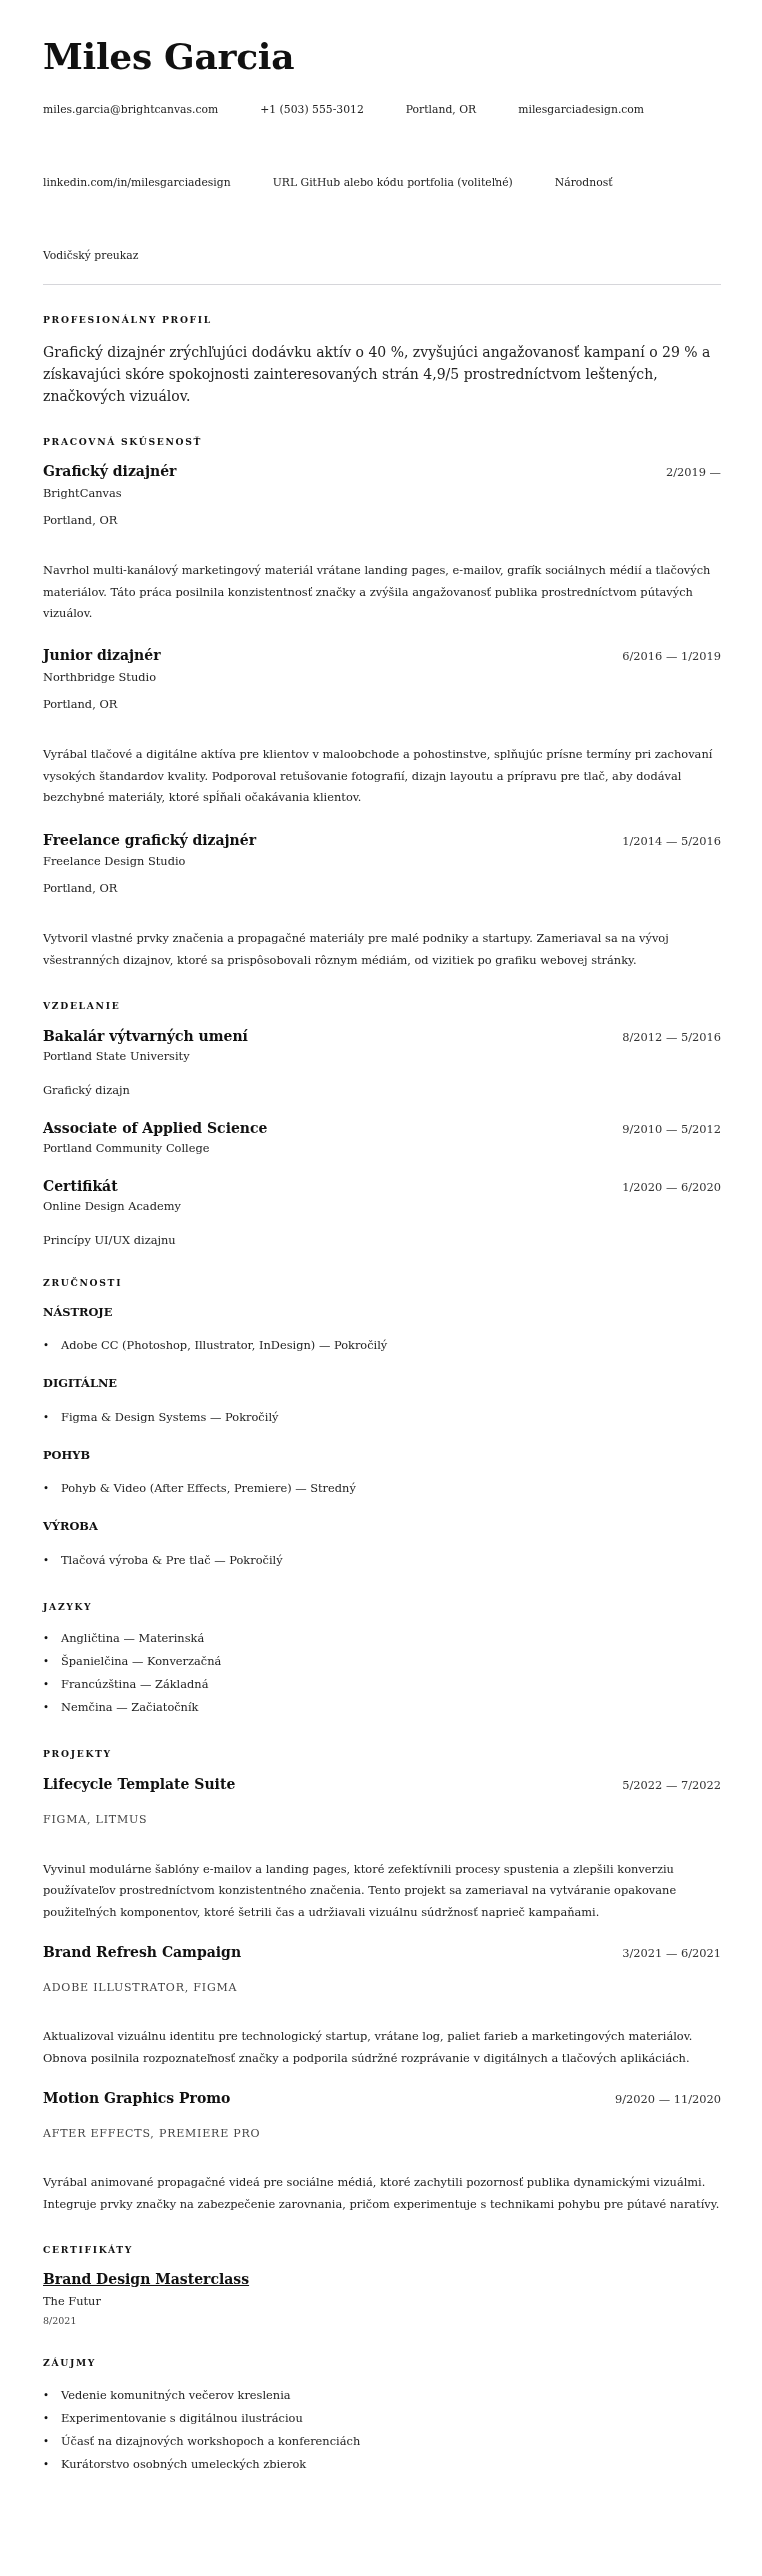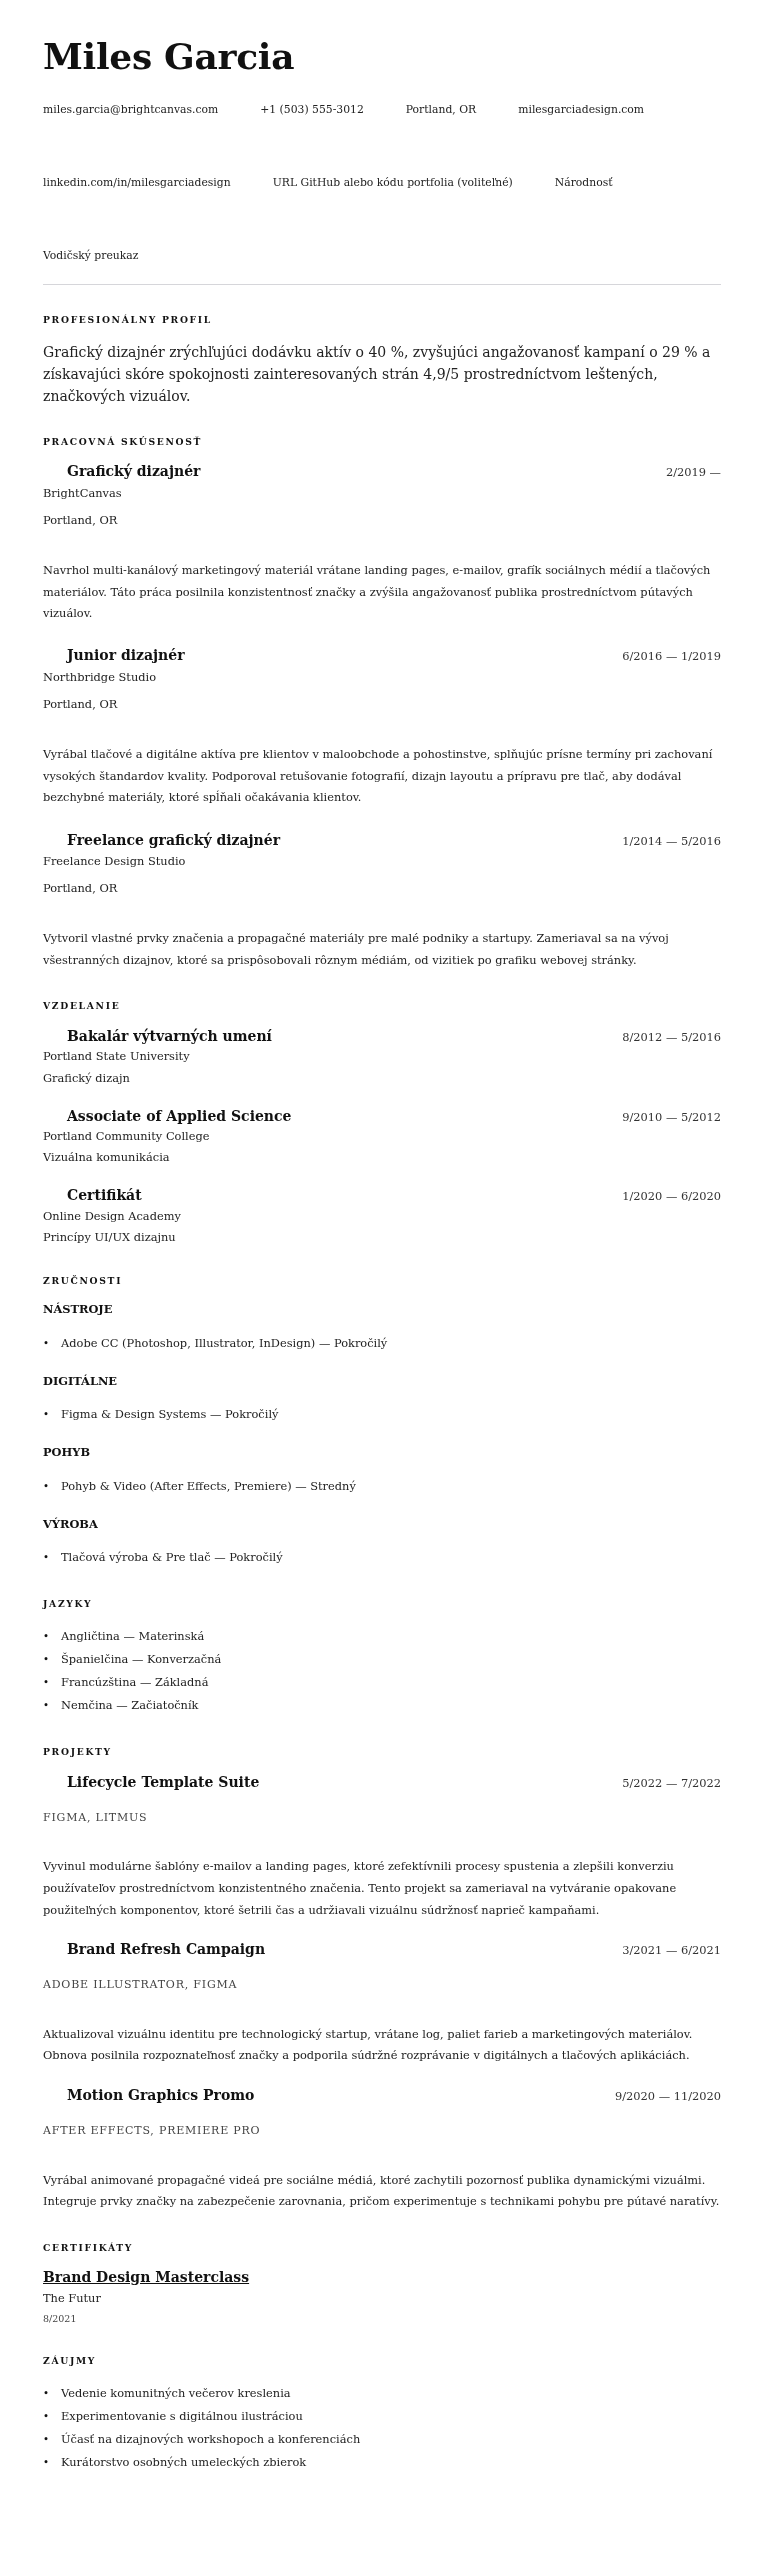--- a/index.html
+++ b/index.html
@@ -19,29 +19,29 @@
   .divider { border: none; border-top: 1.9px solid #d6d6da; margin-top: 12.7px; width: 678px; }
 
   
   .section { margin-top: 29px; }
   .section-title { font-size: 9.2px; font-weight: bold; letter-spacing: 1.7px; text-transform: uppercase; color: #111; line-height: 12.7px; margin-bottom: 14px; }
 
   .profile-text { font-size: 14px; line-height: 22px; color: #222; width: 679px; }
 
   .entry { margin-bottom: 21.6px; }
   .entry-head { display: flex; justify-content: space-between; align-items: baseline; width: 678px; }
-  .entry-title { font-size: 14px; font-weight: bold; line-height: 19px; color: #111; margin-left: 24px; }
+  .entry-title { font-size: 14px; font-weight: bold; line-height: 19px; color: #111; }
   .entry-date { font-size: 11.4px; color: #333; line-height: 19px; white-space: nowrap; }
   .entry-sub { font-size: 11.4px; line-height: 16.5px; color: #222; margin-top: 2.5px; }
   .entry-loc { font-size: 11.4px; line-height: 16.5px; color: #222; margin-top: 10.2px; }
   .entry-desc { font-size: 11.4px; line-height: 21.6px; color: #222; margin-top: 32px; width: 678px; }
 
   .edu-entry { margin-bottom: 20.3px; }
   .edu-entry .entry-sub { margin-top: 1.3px; }
-  .edu-entry .entry-loc { margin-top: 5px; }
+  .edu-entry .entry-loc { margin-top: 17px; }
 
   .skill-cat { font-size: 11.4px; font-weight: bold; line-height: 16.5px; color: #111; margin-top: 12.7px; }
   .skill-cat:first-of-type { margin-top: 0; }
   .bullet-list { list-style: none; margin-top: 12.7px; }
   .bullet-list li { position: relative; padding-left: 18px; font-size: 11.4px; line-height: 23px; color: #222; }
   .bullet-list li::before { content: "•"; position: absolute; left: 0; top: 0; font-size: 10.2px; color: #111; }
   .skill-group { margin-bottom: 18px; }
   .skill-group .bullet-list { margin-top: 14px; }
 
   .lang-list li { line-height: 23px; }
@@ -124,21 +124,20 @@
       <div class="entry-sub">Portland State University</div>
       <div class="entry-loc">Grafický dizajn</div>
     </div>
 
     <div class="edu-entry">
       <div class="entry-head">
         <div class="entry-title">Associate of Applied Science</div>
         <div class="entry-date">9/2010 — 5/2012</div>
       </div>
       <div class="entry-sub">Portland Community College</div>
-      <div class="entry-loc">Vizuálna komunikácia</div>
     </div>
 
     <div class="edu-entry">
       <div class="entry-head">
         <div class="entry-title">Certifikát</div>
         <div class="entry-date">1/2020 — 6/2020</div>
       </div>
       <div class="entry-sub">Online Design Academy</div>
       <div class="entry-loc">Princípy UI/UX dizajnu</div>
     </div>

